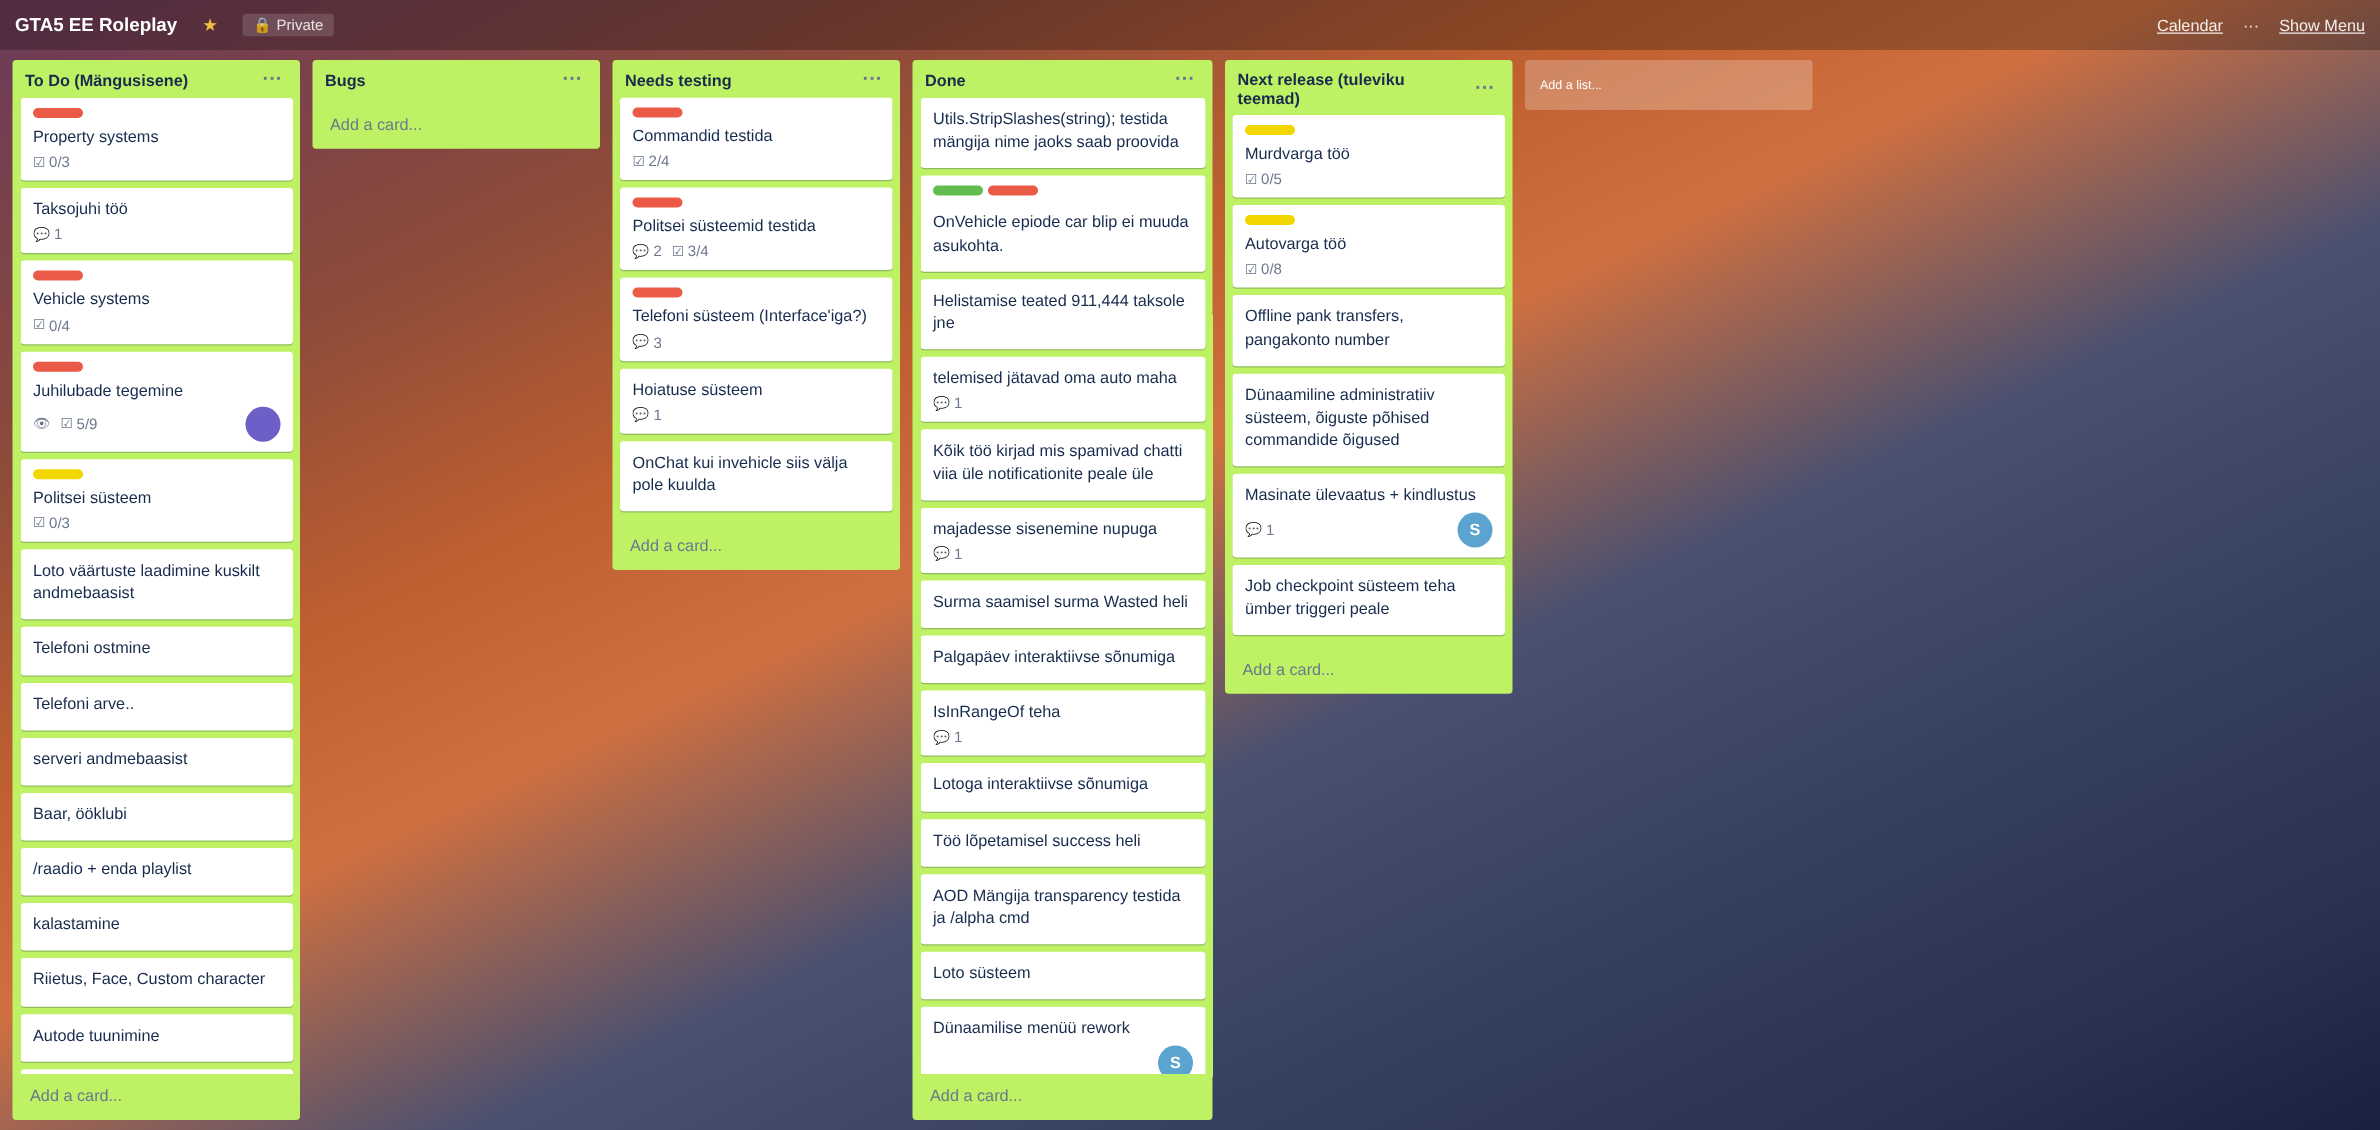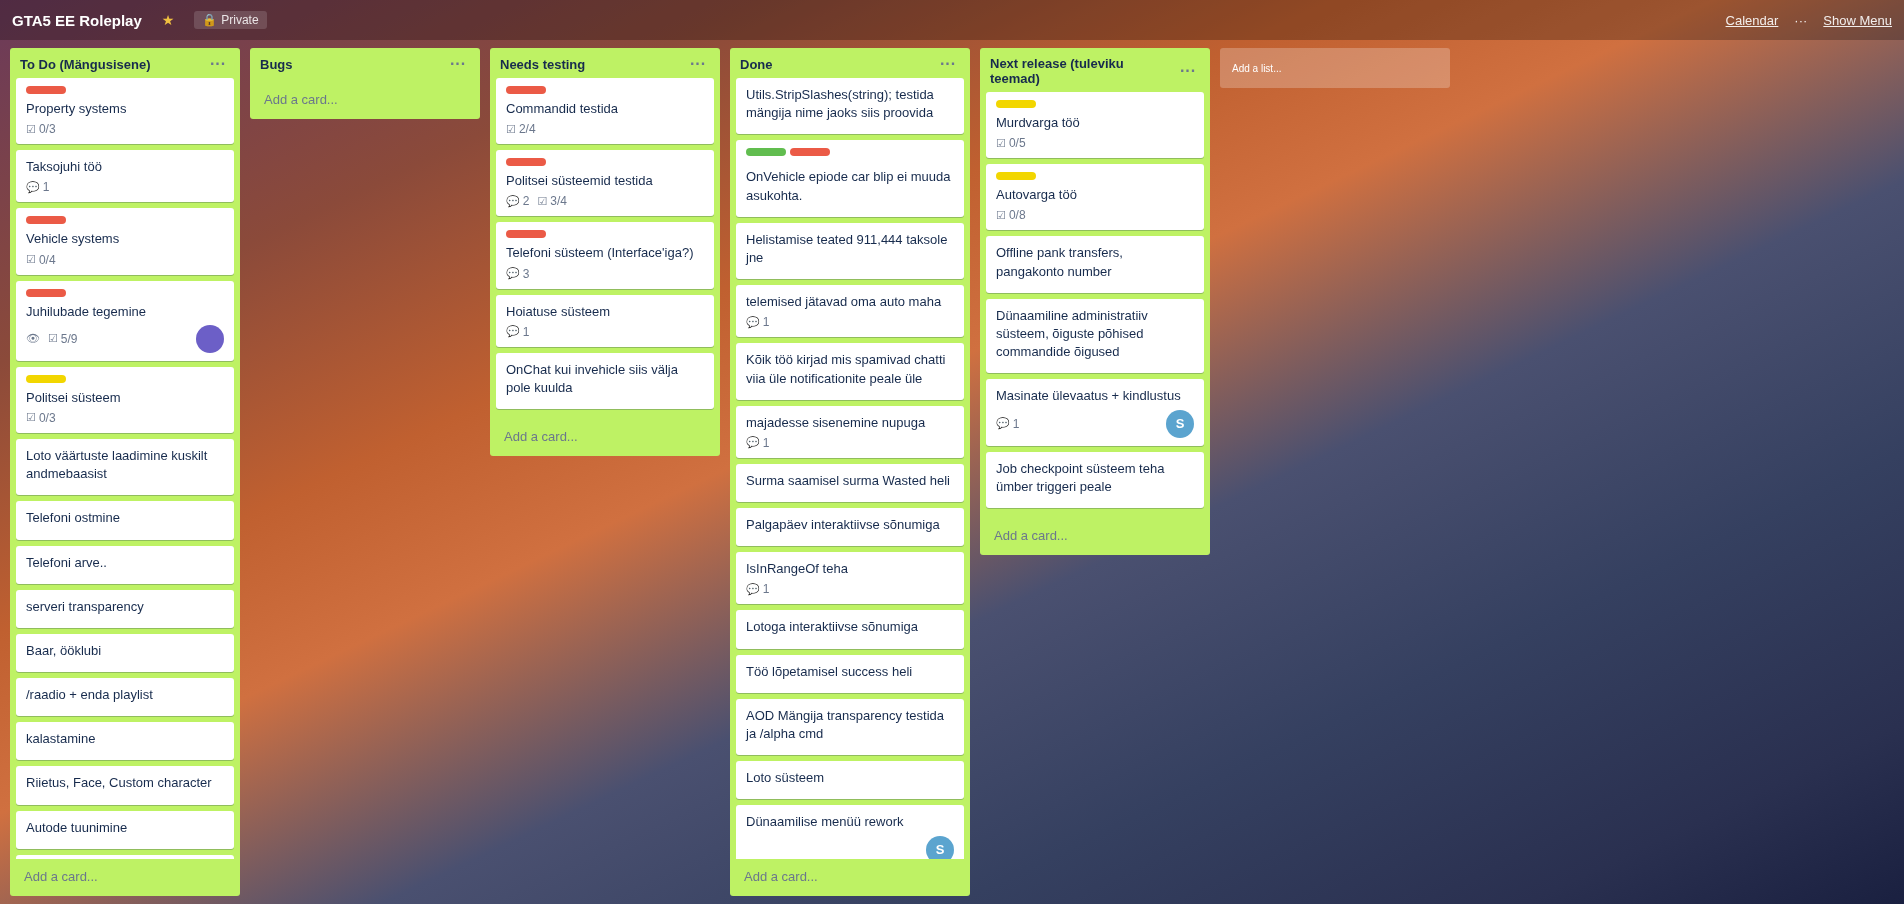--- a/index.html
+++ b/index.html
@@ -286,21 +286,21 @@
         <div class="card">
           <div class="card-title">Loto väärtuste laadimine kuskilt andmebaasist</div>
         </div>
         <div class="card">
           <div class="card-title">Telefoni ostmine</div>
         </div>
         <div class="card">
           <div class="card-title">Telefoni arve..</div>
         </div>
         <div class="card">
-          <div class="card-title">serveri transparency</div>
+          <div class="card-title">serveri andmebaasist</div>
         </div>
         <div class="card">
           <div class="card-title">Baar, ööklubi</div>
         </div>
         <div class="card">
           <div class="card-title">/raadio + enda playlist</div>
         </div>
         <div class="card">
           <div class="card-title">kalastamine</div>
         </div>
@@ -362,21 +362,21 @@
       </div>
       <div class="add-card-btn">Add a card...</div>
     </div>
     <div class="list list-wide">
       <div class="list-header">
         <span class="list-header-title">Done</span>
         <span class="list-menu-btn">···</span>
       </div>
       <div class="list-cards">
         <div class="card">
-          <div class="card-title">Utils.StripSlashes(string); testida mängija nime jaoks siis proovida</div>
+          <div class="card-title">Utils.StripSlashes(string); testida mängija nime jaoks saab proovida</div>
         </div>
         <div class="card">
           <div class="list-labels-row">
             <div class="card-label label-green"></div>
             <div class="card-label label-red"></div>
           </div>
           <div class="card-title">OnVehicle epiode car blip ei muuda asukohta.</div>
         </div>
         <div class="card">
           <div class="card-title">Helistamise teated 911,444 taksole jne</div>

